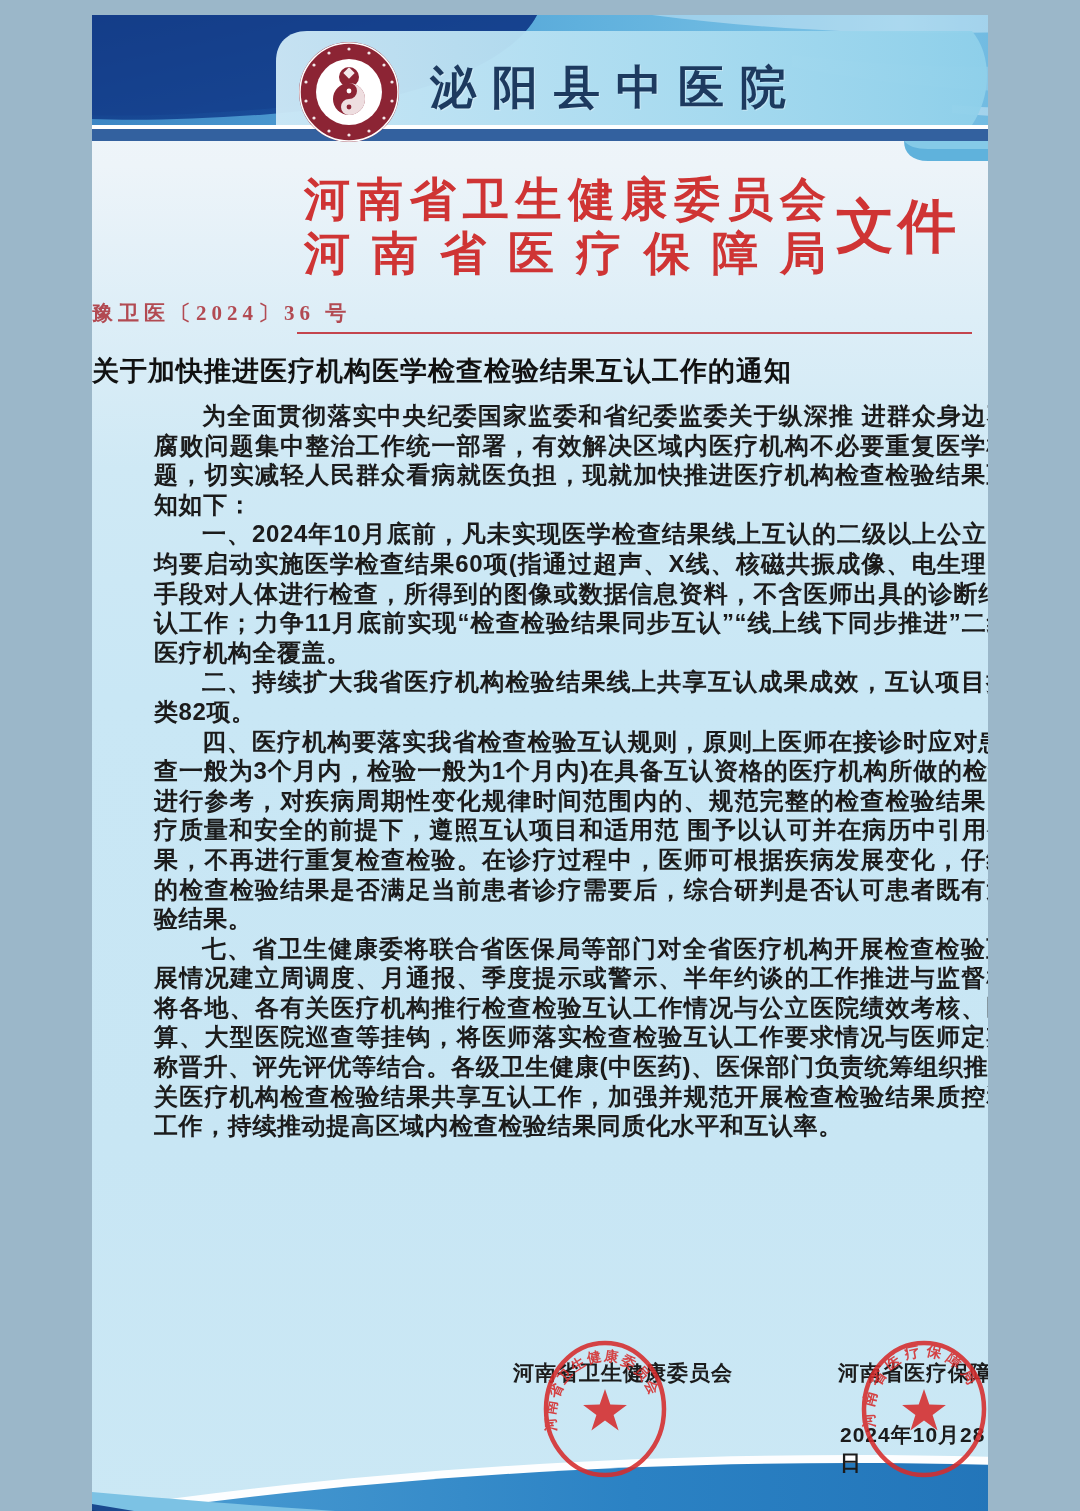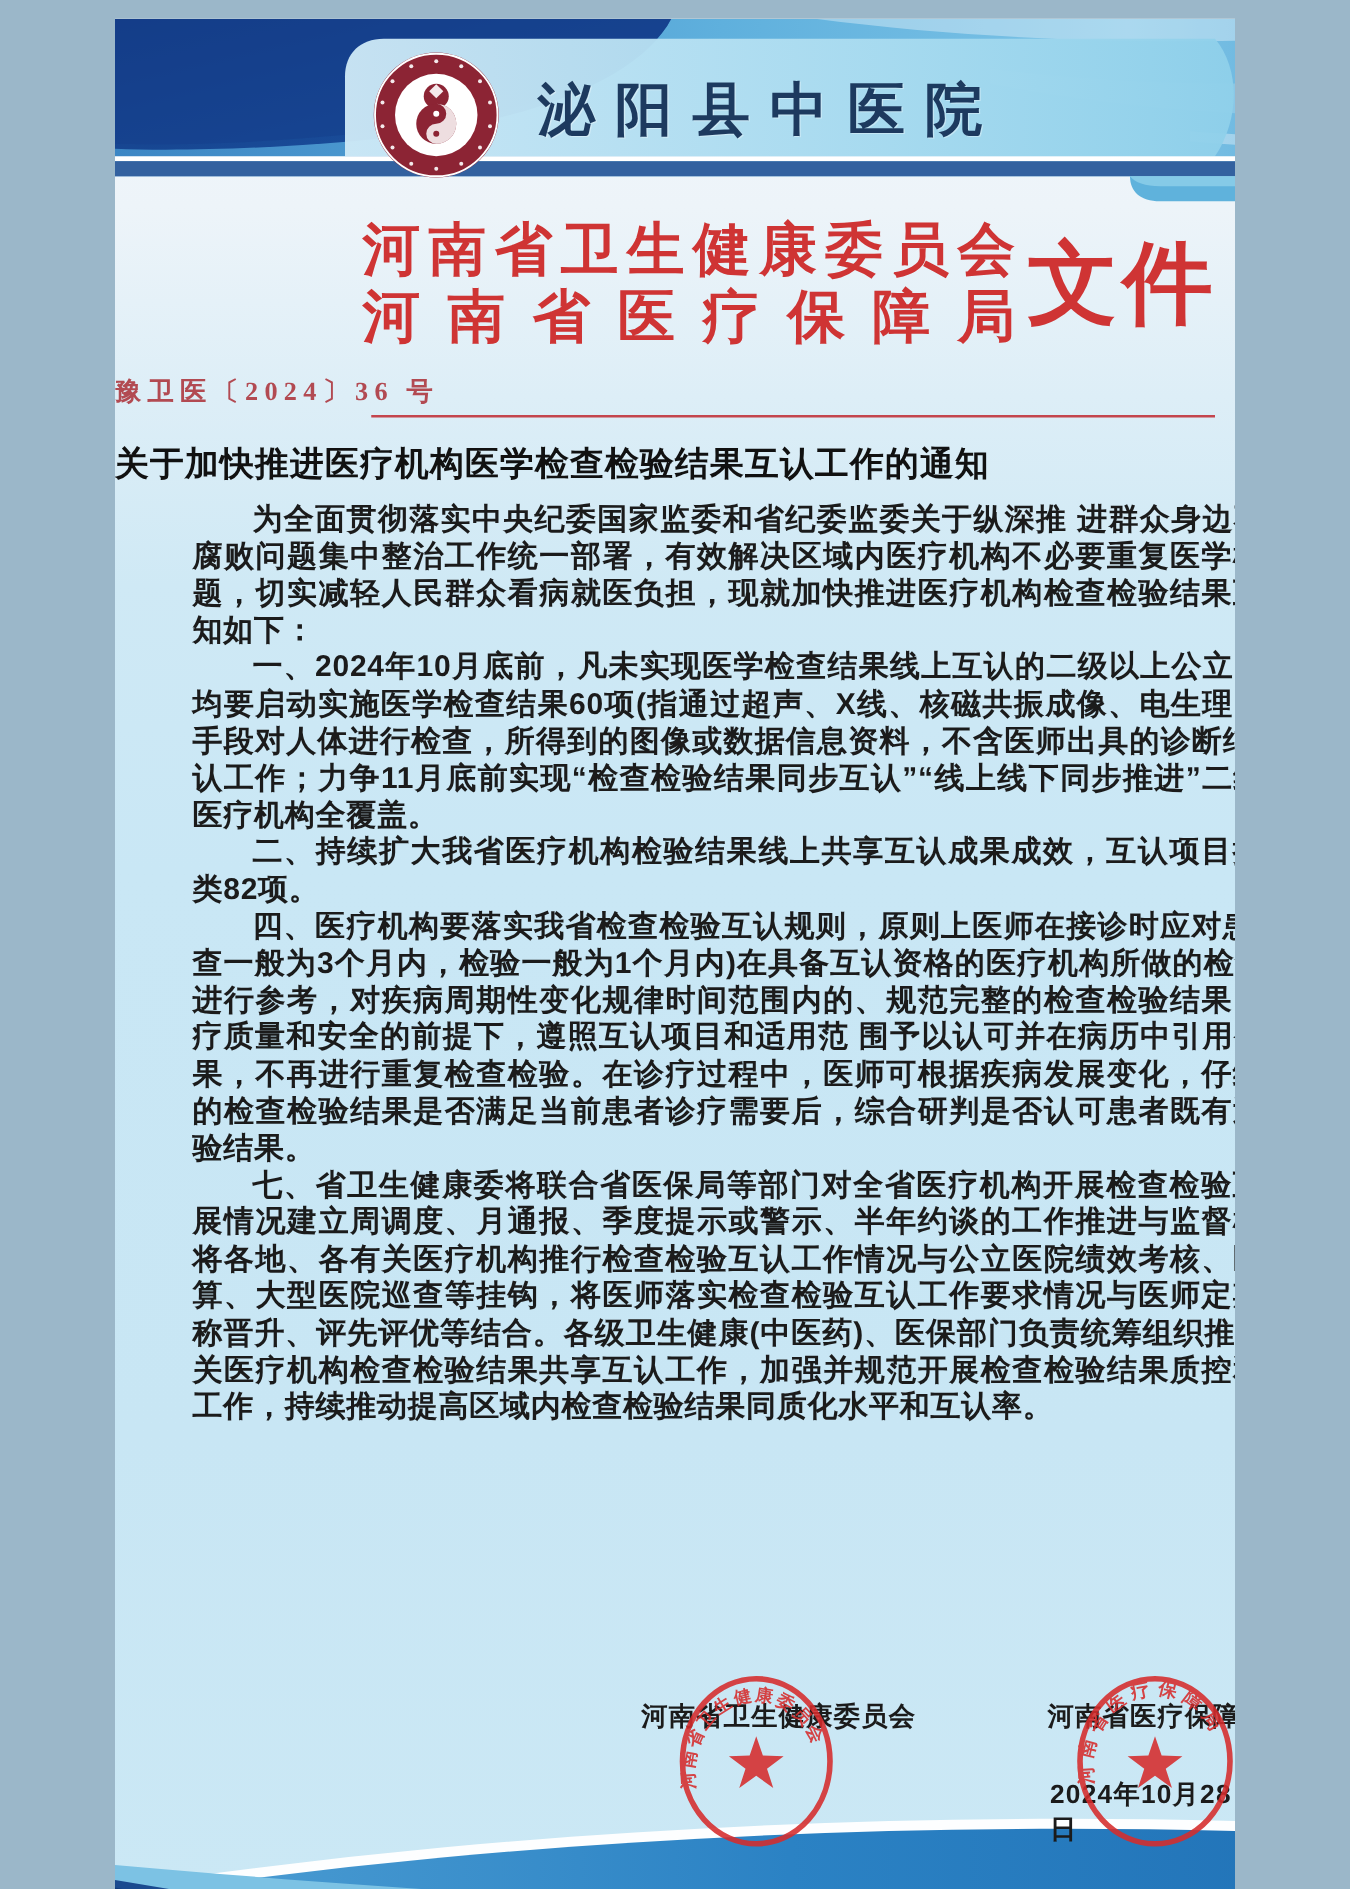--- a/index.html
+++ b/index.html
@@ -29,21 +29,21 @@
     display:flex; justify-content:center; align-items:center; gap:10px;
   }
   .org-lines { width:522px; }
   .org-line {
     font-family:"Liberation Serif", serif; font-weight:bold; color:#cf3434;
     font-size:46px; line-height:54px; white-space:nowrap;
     text-align:justify; text-align-last:justify; width:100%; display:block;
   }
   .doc-type {
     font-family:Liberation Serif, serif; font-weight:bold; color:#cf3434;
-    font-size:72px; line-height:98px; letter-spacing:4px; white-space:nowrap;
+    font-size:58px; line-height:98px; letter-spacing:4px; white-space:nowrap;
   }
   .doc-number {
     position:absolute; top:284px; left:0; width:1080px; 
     font-family:"Liberation Serif", serif; font-size:21px; font-weight:bold;
     color:#b24a52; letter-spacing:5px;
   }
   .red-rule {
     position:absolute; top:317px; left:205px; width:675px; height:2px;
     background:#c4454d;
   }

